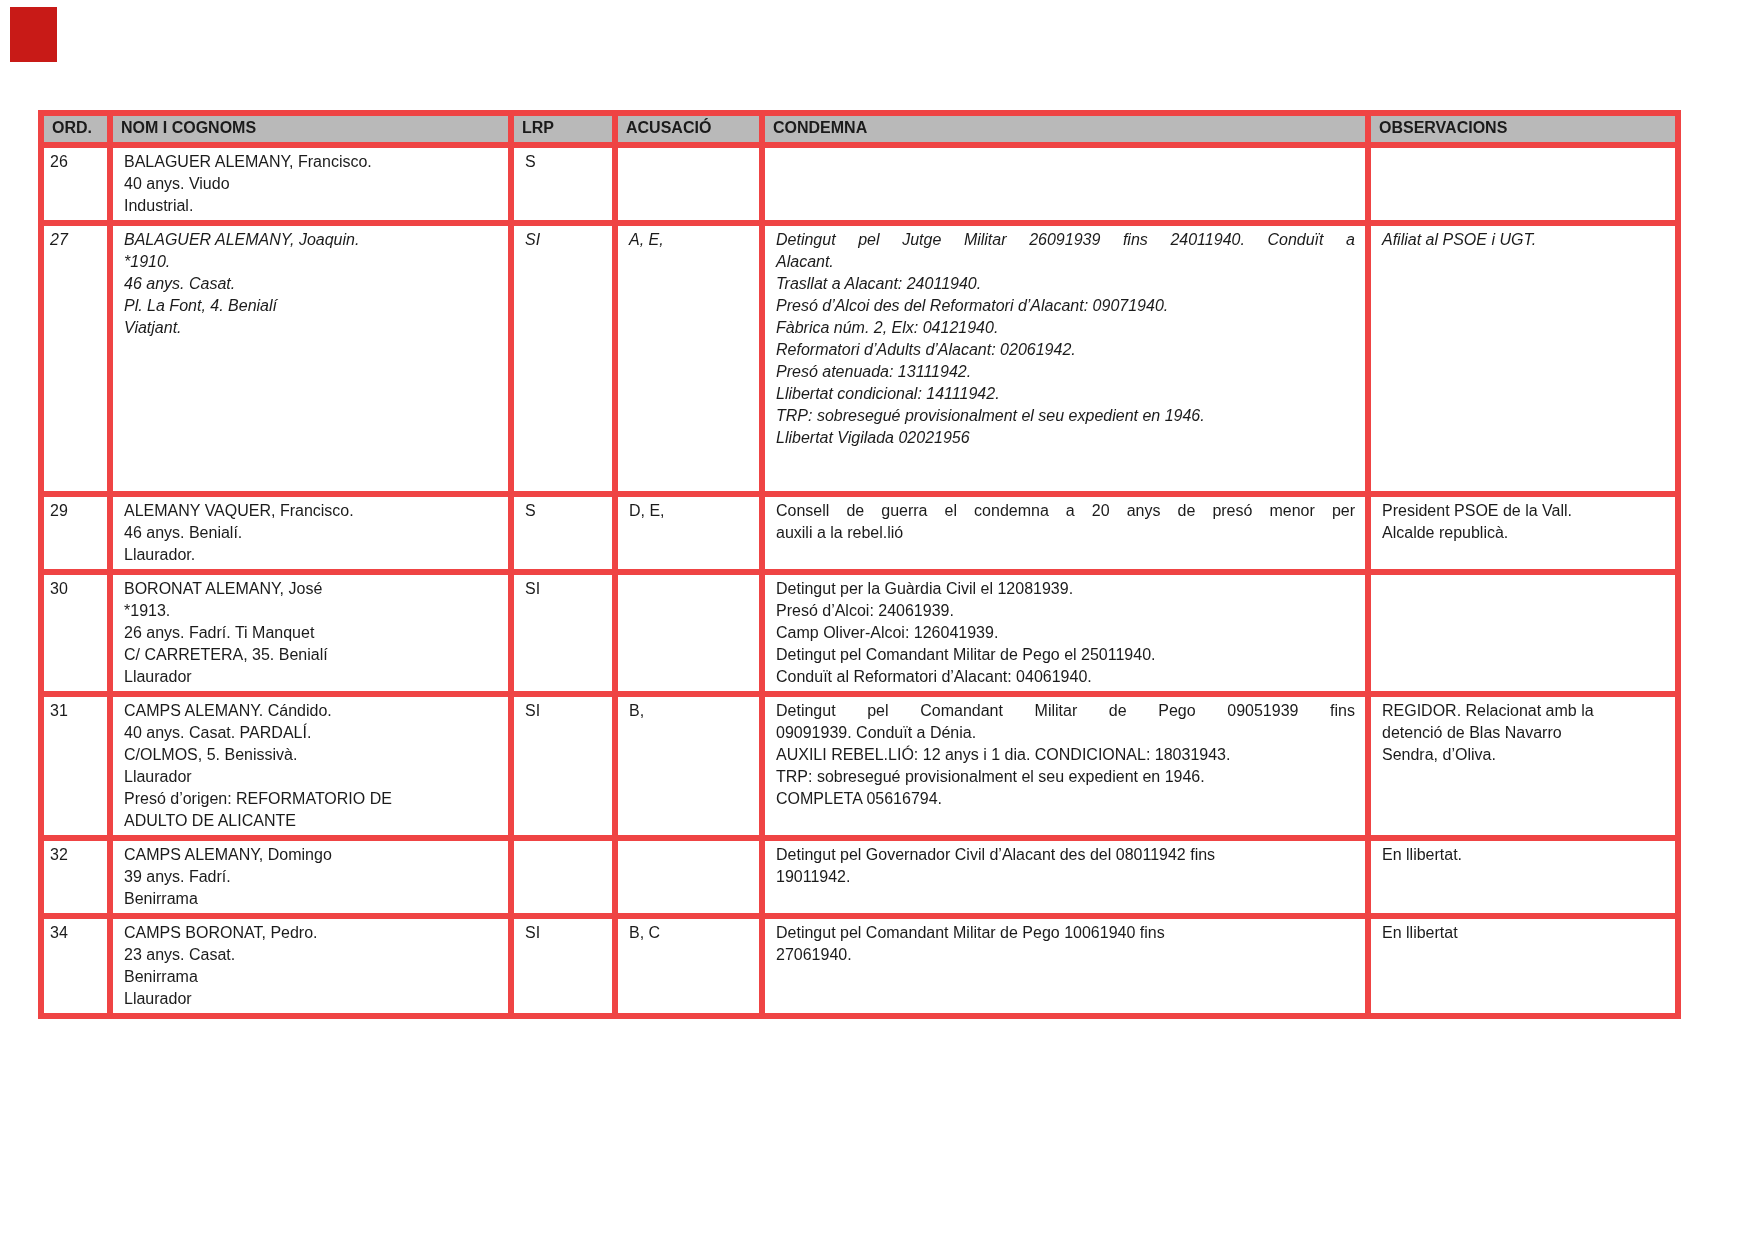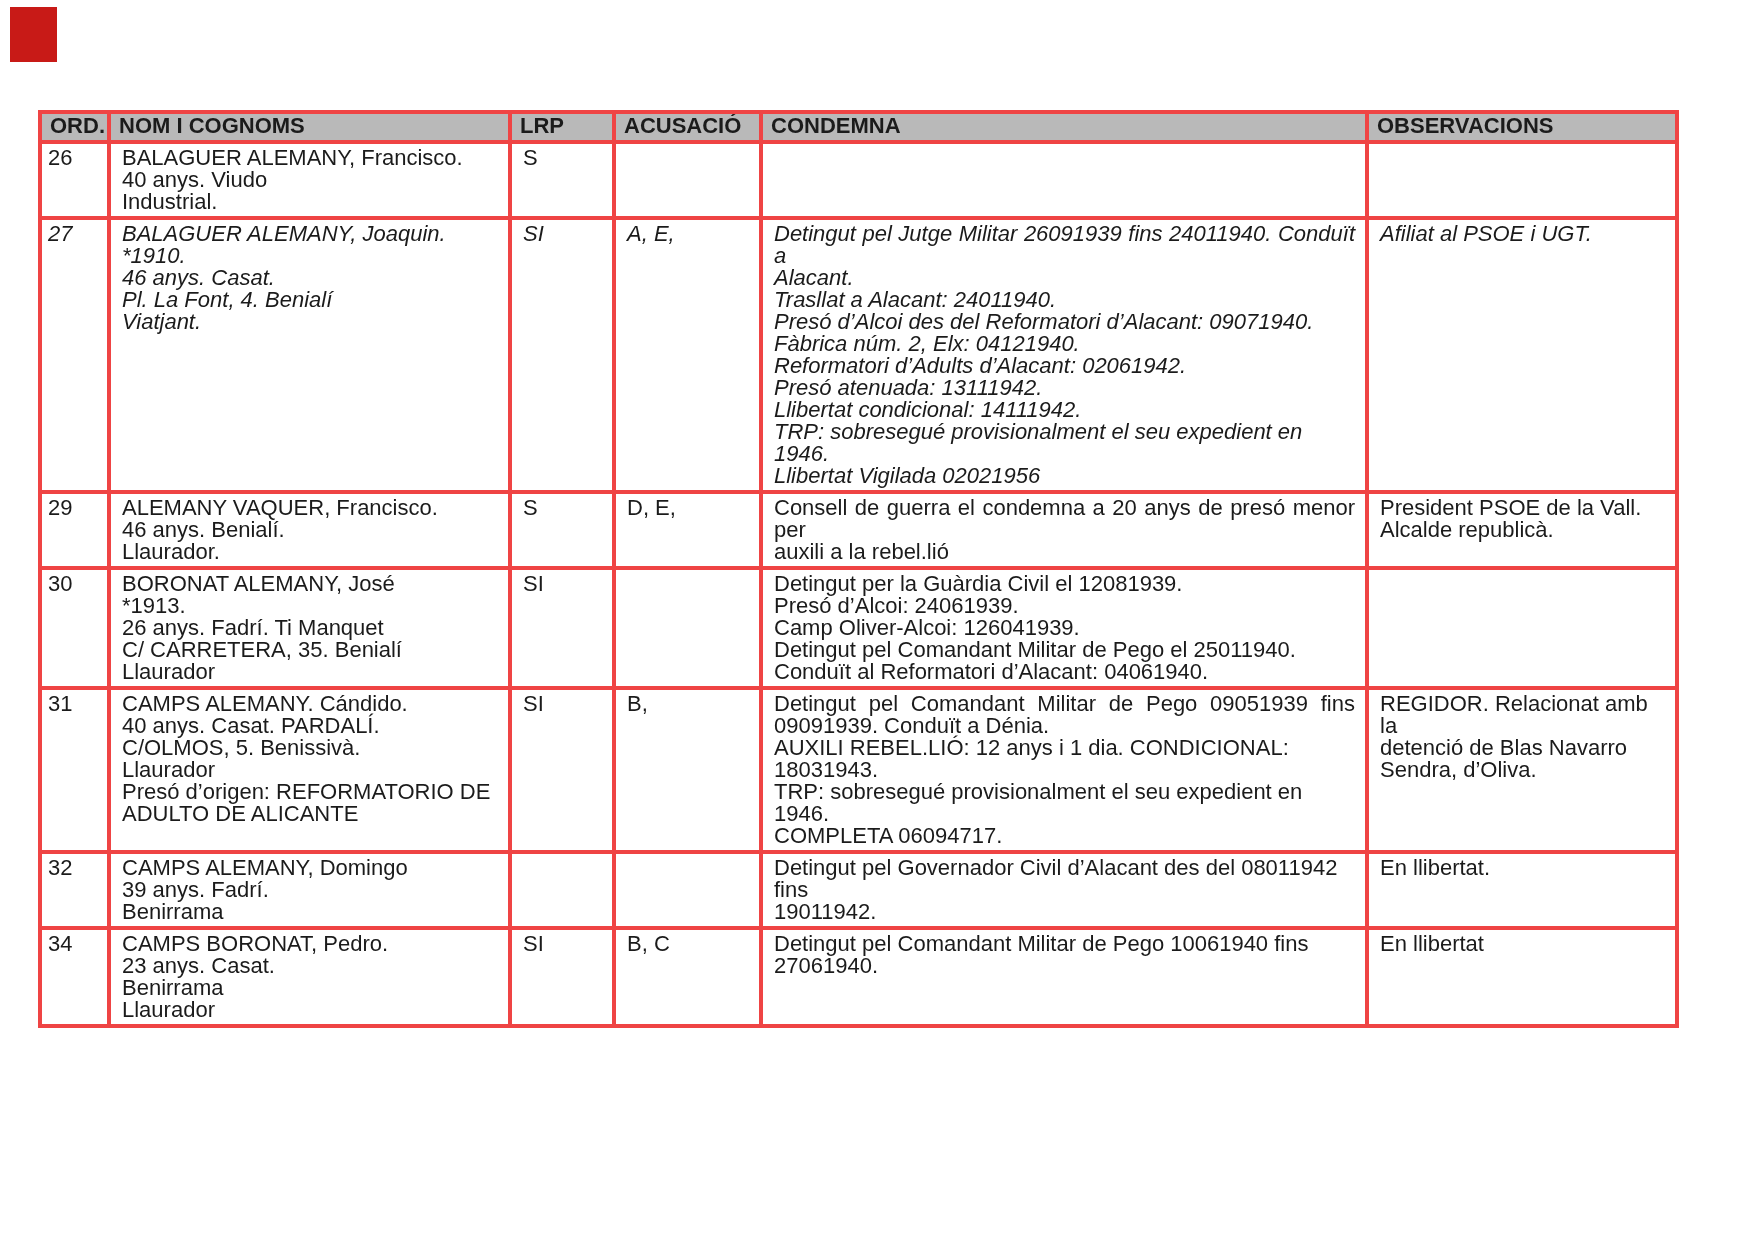--- a/index.html
+++ b/index.html
@@ -14,23 +14,23 @@
   .red-stamp{
     position:absolute;left:10px;top:7px;width:47px;height:55px;
   }
   table.doc{
     position:absolute;left:38px;top:110px;
     width:1637px;
     border-collapse:collapse;
     table-layout:fixed;
   }
   th,td{
-    border:4px solid #ef4444;
+    border:6px solid #ef4444;
     vertical-align:top;
-    font-size:22px;
+    font-size:16px;
     line-height:22px;
     padding:3px 10px 3px 11px;
     overflow:hidden;
   }
   th{
     background:#b9b9b9;
     text-align:left;
     font-weight:bold;
     height:24px;
     padding:1px 8px 1px 8px;
@@ -152,21 +152,21 @@
           <div class="line">Presó d’origen: REFORMATORIO DE</div>
           <div class="line">ADULTO DE ALICANTE</div>
         </td>
         <td>SI</td>
         <td>B,</td>
         <td>
           <div class="line jline">Detingut pel Comandant Militar de Pego 09051939 fins</div>
           <div class="line">09091939. Conduït a Dénia.</div>
           <div class="line">AUXILI REBEL.LIÓ: 12 anys i 1 dia. CONDICIONAL: 18031943.</div>
           <div class="line">TRP: sobresegué provisionalment el seu expedient en 1946.</div>
-          <div class="line">COMPLETA 06094717.</div>
+          <div class="line">COMPLETA 05616794.</div>
         </td>
         <td>
           <div class="line">REGIDOR. Relacionat amb la</div>
           <div class="line">detenció de Blas Navarro</div>
           <div class="line">Sendra, d’Oliva.</div>
         </td>
       </tr>
       <tr style="height: 63px;">
         <td class="ord">32</td>
         <td>

